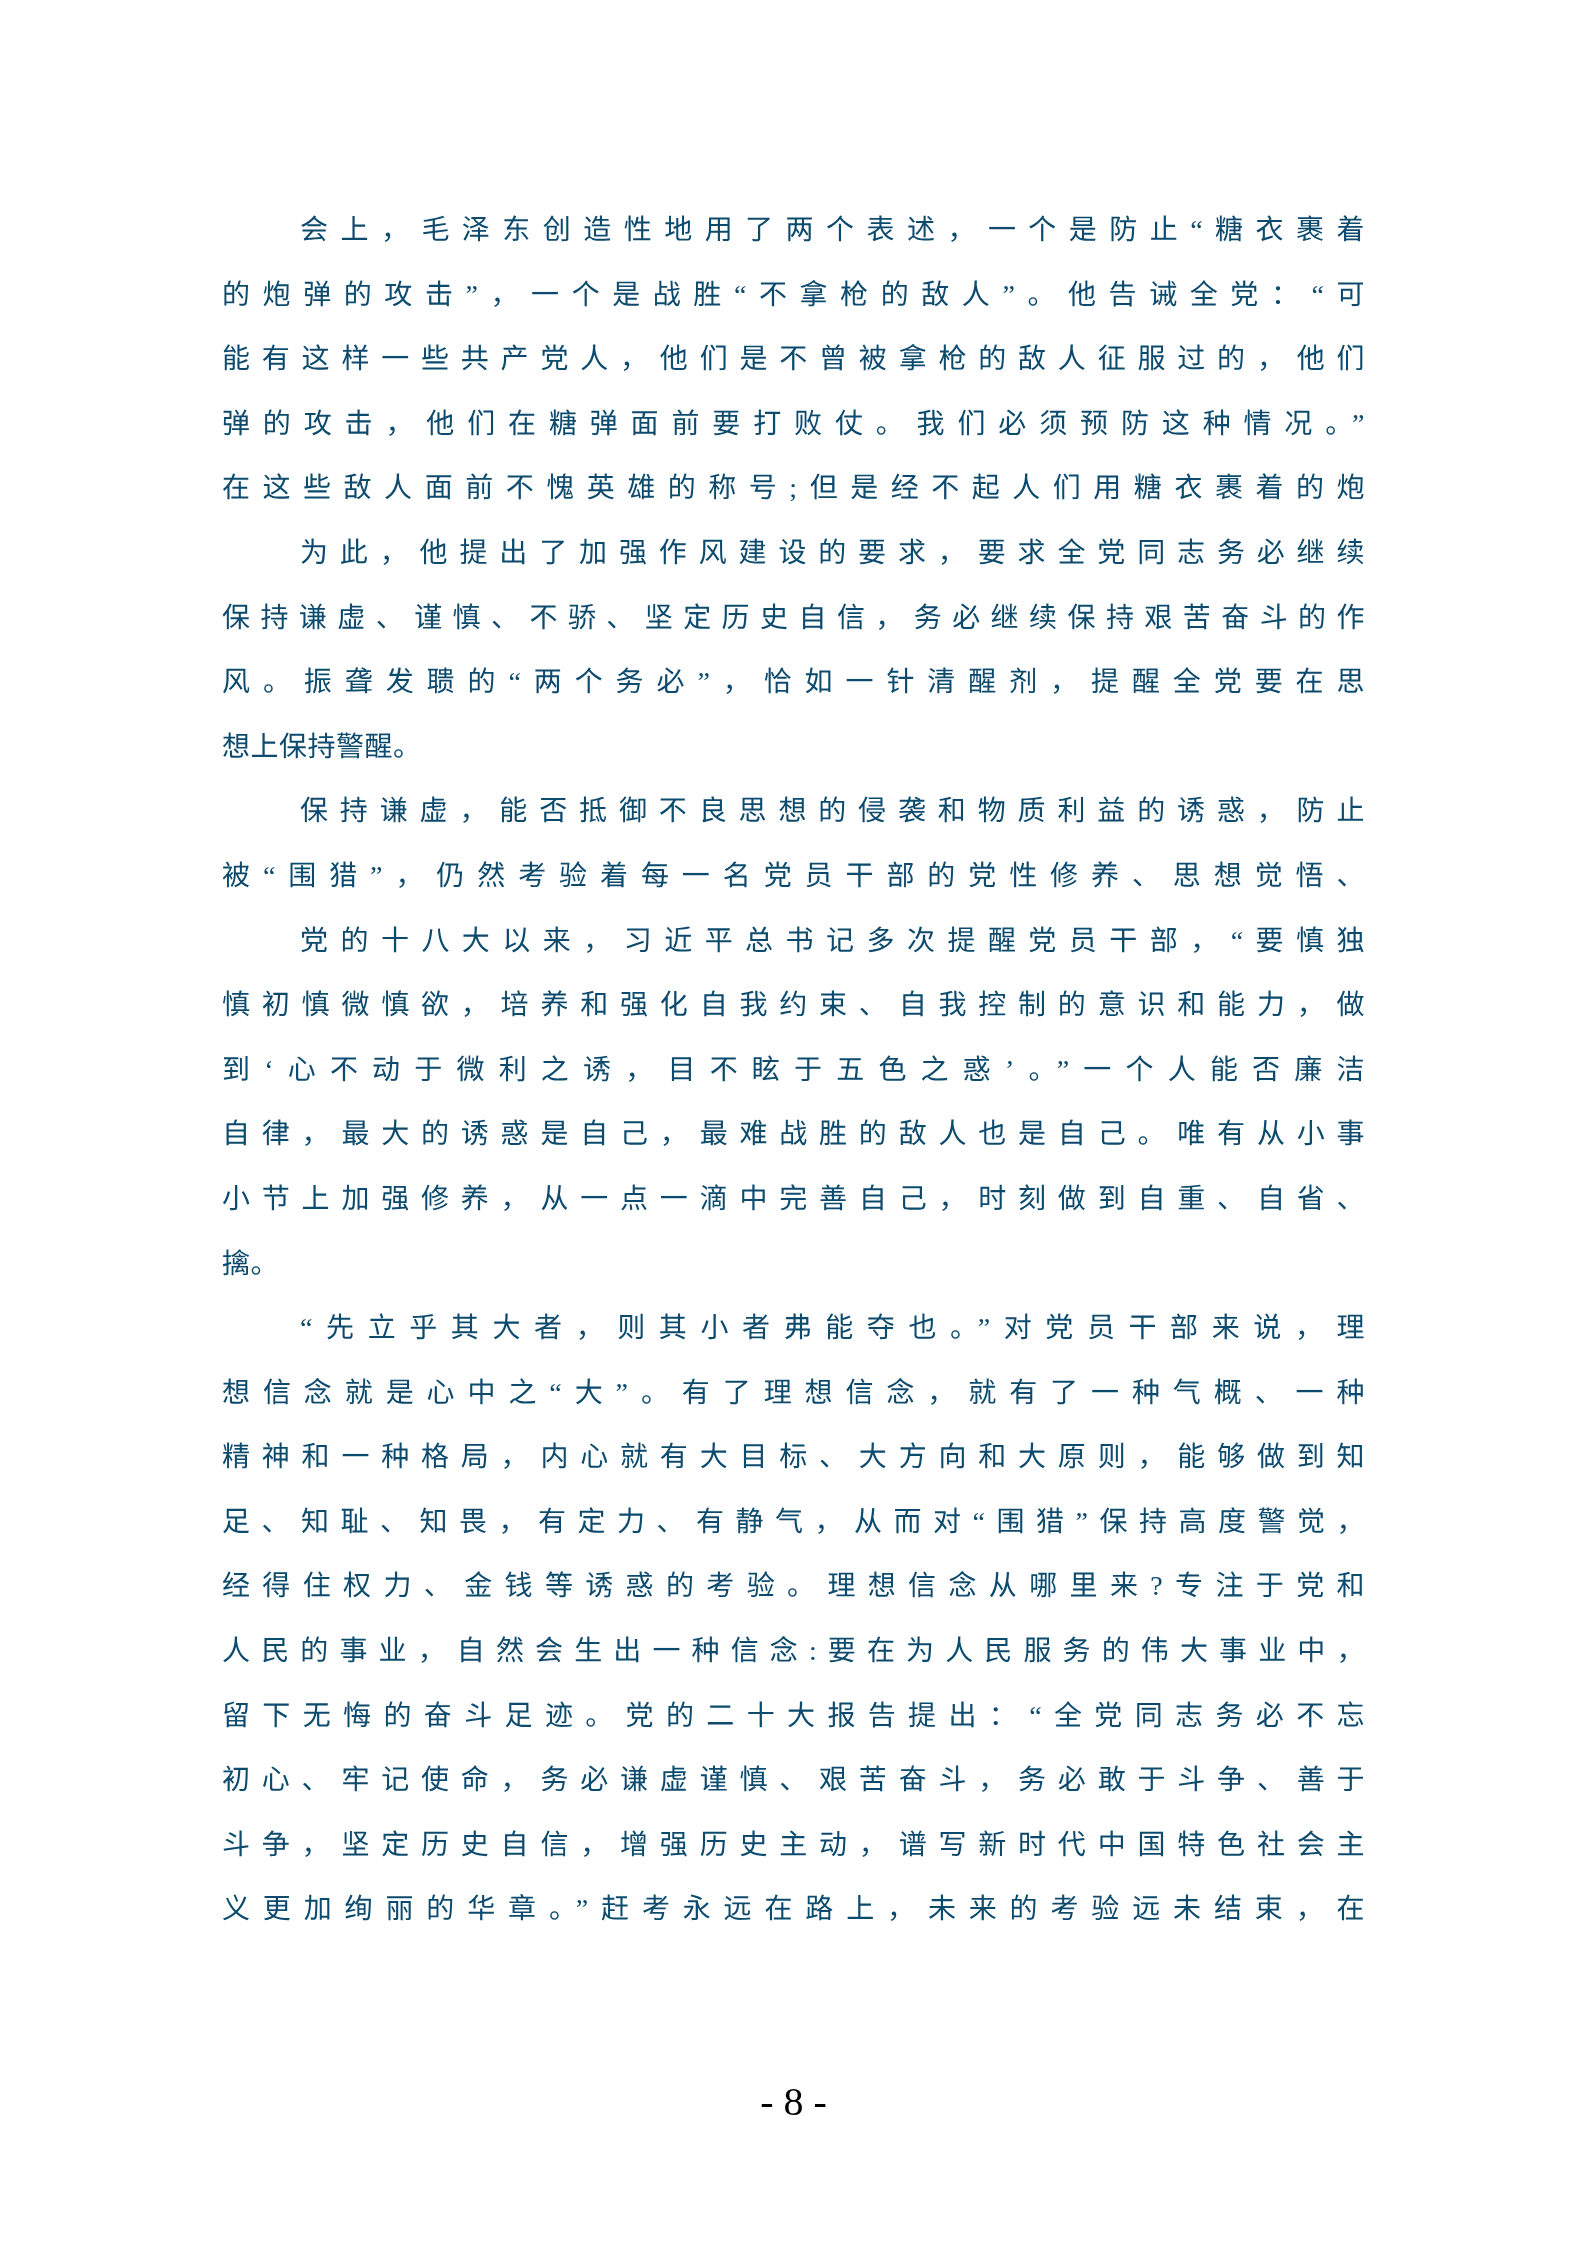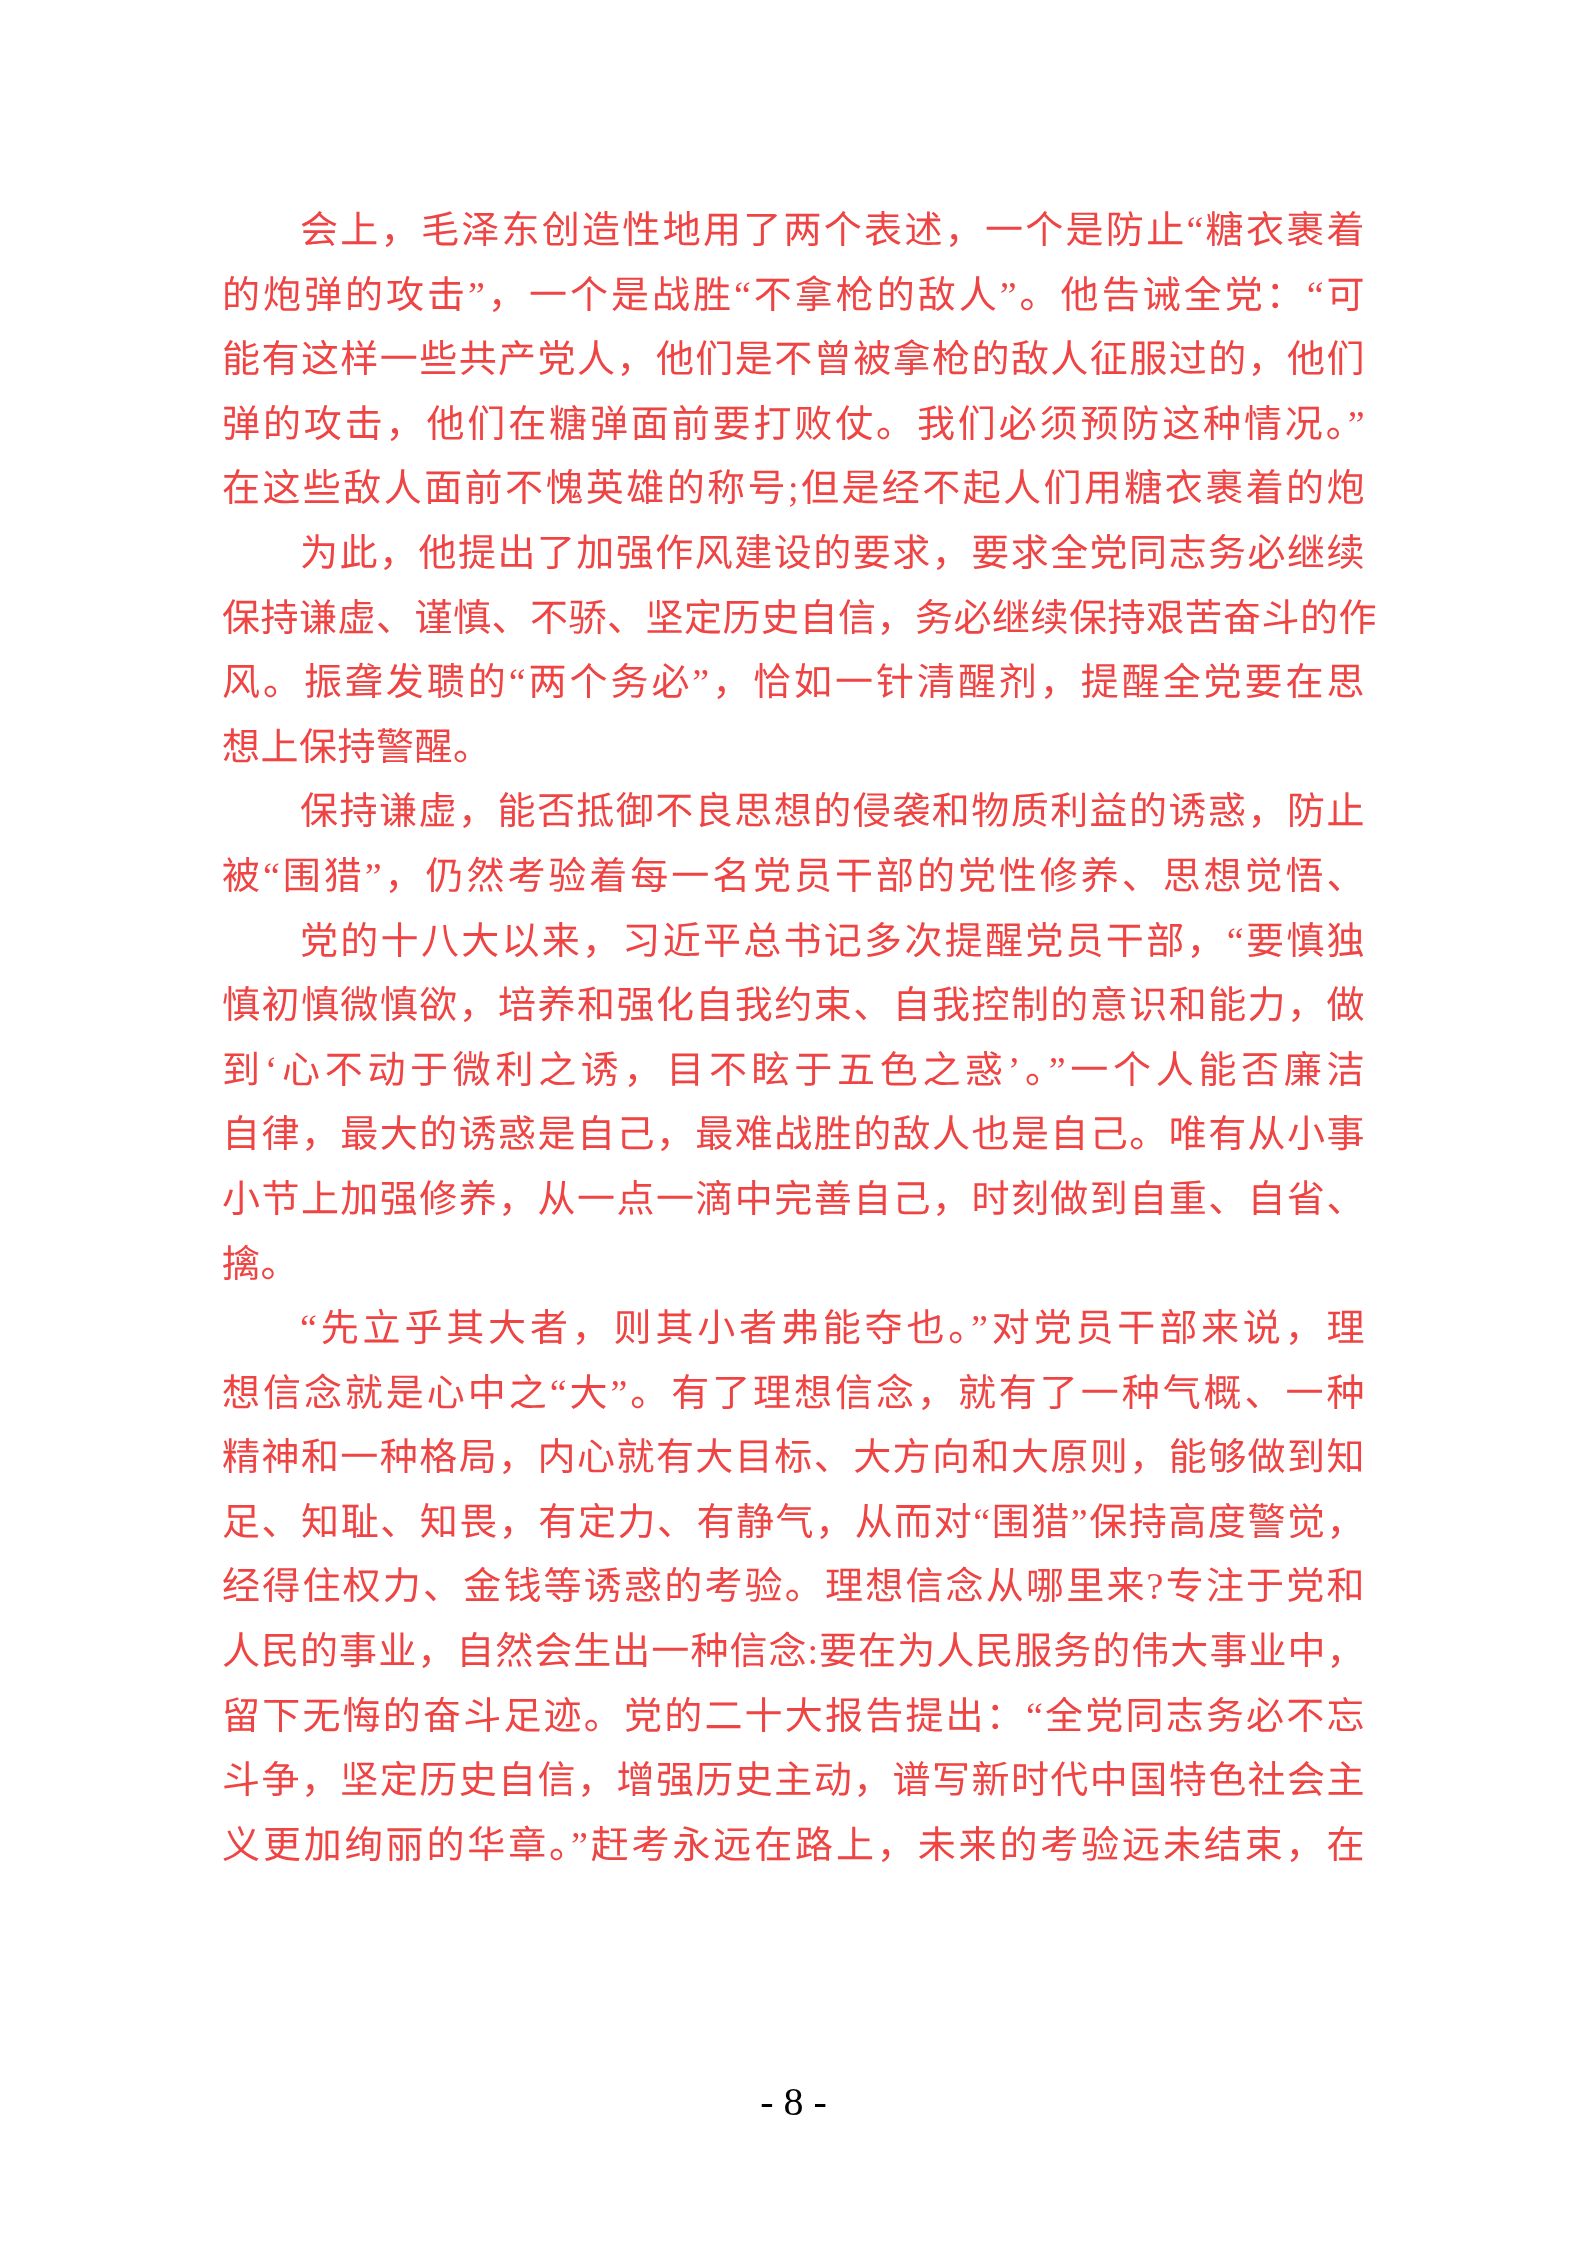--- a/index.html
+++ b/index.html
@@ -16,29 +16,29 @@
     font-family: "Liberation Serif", serif;
     overflow: hidden;
   }
   .doc-body {
     position: absolute;
     left: 222px;
     top: 198px;
     width: 1143px;
   }
   .line {
-    font-size: 38px;
+    font-size: 28px;
     line-height: 64.6px;
     height: 64.6px;
     white-space: nowrap;
     text-align: justify;
     text-align-last: justify;
     text-justify: inter-character;
     letter-spacing: 0.5px;
-    color: #ef4444;
+    color: #0c4a6e;
   }
   .line.indent {
     text-indent: 78px;
   }
   .line.short {
     text-align: right;
     text-align-last: left;
   }
   .footer {
     position: absolute;
@@ -74,17 +74,18 @@
       <div class="line">自律，最大的诱惑是自己，最难战胜的敌人也是自己。唯有从小事</div>
       <div class="line">小节上加强修养，从一点一滴中完善自己，时刻做到自重、自省、</div>
       <div class="line short">擒。</div>
       <div class="line indent">“先立乎其大者，则其小者弗能夺也。”对党员干部来说，理</div>
       <div class="line">想信念就是心中之“大”。有了理想信念，就有了一种气概、一种</div>
       <div class="line">精神和一种格局，内心就有大目标、大方向和大原则，能够做到知</div>
       <div class="line">足、知耻、知畏，有定力、有静气，从而对“围猎”保持高度警觉，</div>
       <div class="line">经得住权力、金钱等诱惑的考验。理想信念从哪里来?专注于党和</div>
       <div class="line">人民的事业，自然会生出一种信念:要在为人民服务的伟大事业中，</div>
       <div class="line">留下无悔的奋斗足迹。党的二十大报告提出：“全党同志务必不忘</div>
+      <div class="line">初心、牢记使命，务必谦虚谨慎、艰苦奋斗，务必敢于斗争、善于</div>
       <div class="line">斗争，坚定历史自信，增强历史主动，谱写新时代中国特色社会主</div>
       <div class="line">义更加绚丽的华章。”赶考永远在路上，未来的考验远未结束，在</div>
     </div>
   <div class="footer">- 8 -</div>
 </div>
 
 </body></html>

